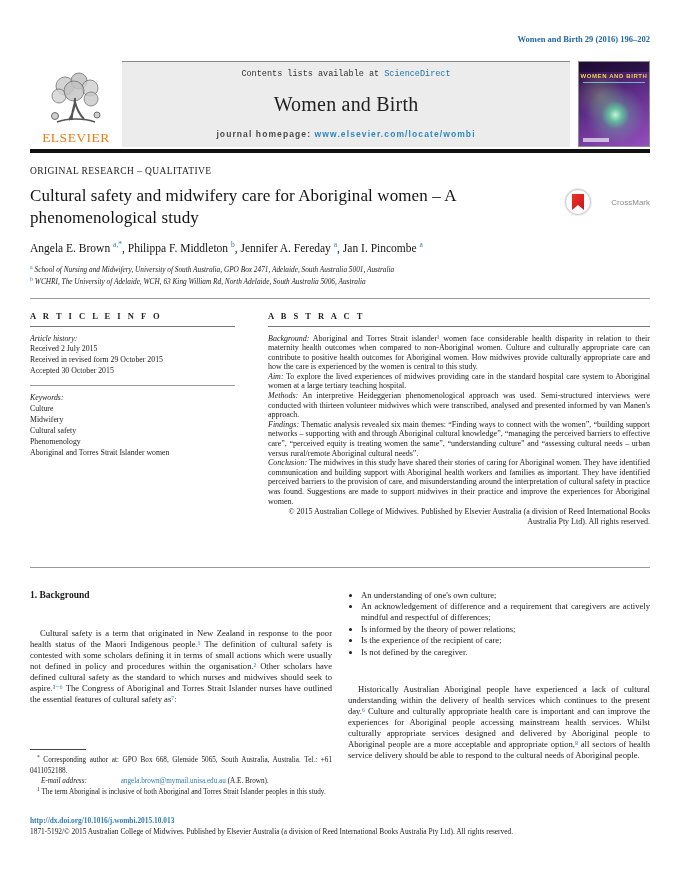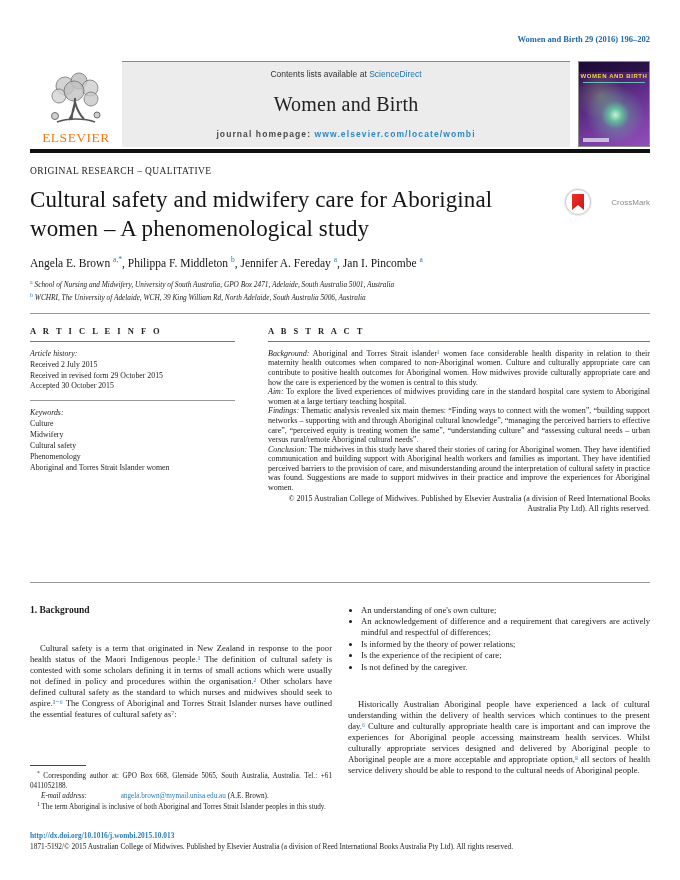--- a/index.html
+++ b/index.html
@@ -9,40 +9,40 @@
     background:#fff; padding:34px 30px 0 30px; overflow:hidden;
     font-family:"Liberation Serif","DejaVu Serif",serif; color:#1a1a1a;
   }
   
   .citation { text-align:right; font-size:8.5px; font-weight:bold; color:#2268a8; margin-bottom:17px; }
   
   .banner { display:flex; align-items:stretch; height:86px; }
   .logo-col { width:92px; display:flex; flex-direction:column; align-items:center; justify-content:flex-end; padding-bottom:1px; }
   .elsevier-text { font-family:"Liberation Serif",serif; color:#ee7b12; font-size:13.5px; letter-spacing:0.5px; margin-top:-2px; }
   .banner-mid { flex:1; background:#ececec; border-top:1px solid #8a8a8a; display:flex; flex-direction:column; align-items:center; justify-content:space-between; padding:7px 4px 8px; }
-  .contents-line { font-family:Liberation Sans, sans-serif; font-size:8.5px; color:#333; }
+  .contents-line { font-family:Liberation Mono, monospace; font-size:8.5px; color:#333; }
   .contents-line a { color:#2573a7; text-decoration:none; }
   .journal-title { font-size:20px; color:#222; letter-spacing:0.2px; }
   .homepage-line { font-family:"Liberation Sans","DejaVu Sans",sans-serif; font-size:8.5px; font-weight:bold; letter-spacing:1.1px; color:#4a4a4a; }
   .homepage-line a { color:#2f87c0; text-decoration:none; }
   .cover { width:72px; height:86px; margin-left:8px; border:1px solid #8d8d8d; position:relative; overflow:hidden;
     background:
       radial-gradient(circle at 52% 63%, #c8f2da 0%, #63bd9d 10%, rgba(99,189,157,0.35) 22%, rgba(42,15,69,0) 46%),
       radial-gradient(circle at 30% 40%, rgba(170,220,120,0.35) 0%, rgba(170,220,120,0) 35%),
       linear-gradient(155deg, #2a0f45 0%, #5b2a85 45%, #7d3fa5 75%, #934fbb 100%);
   }
   .cover-topstrip { position:absolute; top:0; left:0; right:0; height:10px; background:rgba(20,8,40,0.55); }
   .cover-title { position:absolute; top:11px; left:0; right:0; text-align:center; font-family:"Liberation Sans",sans-serif; font-size:6px; font-weight:bold; letter-spacing:0.6px; color:#f3d24b; }
   .cover-sub { position:absolute; top:20px; left:4px; right:4px; border-top:1px solid rgba(120,220,200,0.8); height:2px; }
   .cover-foot { position:absolute; bottom:4px; left:4px; width:26px; height:4px; background:rgba(230,230,240,0.75); }
   .black-bar { height:4px; background:#101010; margin-top:2px; }
   
   .category { margin-top:13px; font-size:9.5px; letter-spacing:0.4px; color:#222; }
   .title-row { display:flex; margin-top:9px; }
-  .article-title { font-size:23px; font-weight:normal; line-height:1.27; color:#141414; width:520px; letter-spacing:0.1px; }
+  .article-title { font-size:17px; font-weight:normal; line-height:1.27; color:#141414; width:520px; letter-spacing:0.1px; }
   .crossmark { margin-left:auto; display:flex; align-items:center; gap:20px; align-self:flex-start; margin-top:4px; cursor:pointer; }
   .cm-circle { width:26px; height:26px; border-radius:50%; background:#fff; border:1px solid #c9c9c9; display:flex; align-items:center; justify-content:center; box-shadow:0 0 0 1px #eee; }
   .cm-label { font-family:"Liberation Sans",sans-serif; font-size:8px; color:#8a8a8a; }
   .authors { margin-top:12px; font-size:11.5px; color:#141414; }
   .authors sup { color:#2e7cb5; font-size:7.5px; }
   .affils { margin-top:9px; font-size:7.3px; font-style:italic; color:#222; line-height:1.35; }
   .affils sup { color:#2e7cb5; font-style:normal; font-size:6px; }
   .rule { border:none; border-top:1px solid #999; margin-top:10px; }
   
   .info-abstract { display:flex; min-height:268px; padding-top:12px;justify-content:center; }
@@ -150,21 +150,21 @@
 
   <div class="authors">
     <span class="author"><span>Angela E. Brown</span>&nbsp;<sup>a,*</sup><span>, </span></span>
     <span class="author"><span>Philippa F. Middleton</span>&nbsp;<sup>b</sup><span>, </span></span>
     <span class="author"><span>Jennifer A. Fereday</span>&nbsp;<sup>a</sup><span>, </span></span>
     <span class="author"><span>Jan I. Pincombe</span>&nbsp;<sup>a</sup><span></span></span>
   </div>
 
   <div class="affils">
     <div><sup>a</sup><span> School of Nursing and Midwifery, University of South Australia, GPO Box 2471, Adelaide, South Australia 5001, Australia</span></div>
-    <div><sup>b</sup><span> WCHRI, The University of Adelaide, WCH, 39 King William Rd, North Adelaide, South Australia 5006, Australia</span></div>
+    <div><sup>b</sup><span> WCHRI, The University of Adelaide, WCH, 63 King William Rd, North Adelaide, South Australia 5006, Australia</span></div>
   </div>
 
   <hr class="rule">
 
   <div class="info-abstract">
     <div class="info-col">
       <div class="col-head">A R T I C L E   I N F O</div>
       <div class="head-rule"></div>
       <div class="info-line ital">Article history:</div>
       <div class="info-line">Received 2 July 2015</div>
@@ -176,20 +176,21 @@
       <div class="info-line">Midwifery</div>
       <div class="info-line">Cultural safety</div>
       <div class="info-line">Phenomenology</div>
       <div class="info-line">Aboriginal and Torres Strait Islander women</div>
     </div>
     <div class="abs-col">
       <div class="col-head">A B S T R A C T</div>
       <div class="head-rule"></div>
       <p class="abs-par"><i>Background:</i><span> Aboriginal and Torres Strait islander<span class="supref">¹</span> women face considerable health disparity in relation to their maternity health outcomes when compared to non-Aboriginal women. Culture and culturally appropriate care can contribute to positive health outcomes for Aboriginal women. How midwives provide culturally appropriate care and how the care is experienced by the women is central to this study.</span></p>
       <p class="abs-par"><i>Aim:</i><span> To explore the lived experiences of midwives providing care in the standard hospital care system to Aboriginal women at a large tertiary teaching hospital.</span></p>
+      <p class="abs-par"><i>Methods:</i><span> An interpretive Heideggerian phenomenological approach was used. Semi-structured interviews were conducted with thirteen volunteer midwives which were transcribed, analysed and presented informed by van Manen's approach.</span></p>
       <p class="abs-par"><i>Findings:</i><span> Thematic analysis revealed six main themes: “Finding ways to connect with the women”, “building support networks – supporting with and through Aboriginal cultural knowledge”, “managing the perceived barriers to effective care”, “perceived equity is treating women the same”, “understanding culture” and “assessing cultural needs – urban versus rural/remote Aboriginal cultural needs”.</span></p>
       <p class="abs-par"><i>Conclusion:</i><span> The midwives in this study have shared their stories of caring for Aboriginal women. They have identified communication and building support with Aboriginal health workers and families as important. They have identified perceived barriers to the provision of care, and misunderstanding around the interpretation of cultural safety in practice was found. Suggestions are made to support midwives in their practice and improve the experiences for Aboriginal women.</span></p>
       <p class="abs-copyright">© 2015 Australian College of Midwives. Published by Elsevier Australia (a division of Reed International Books Australia Pty Ltd). All rights reserved.</p>
     </div>
   </div>
 
   <hr class="body-rule">
 
   <div class="body-grid">
     <div class="bcol">

